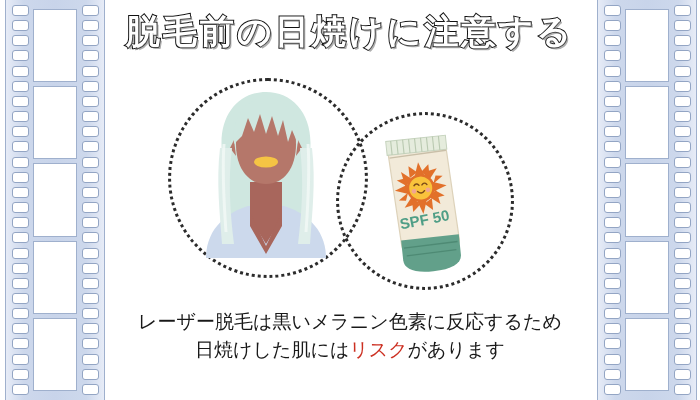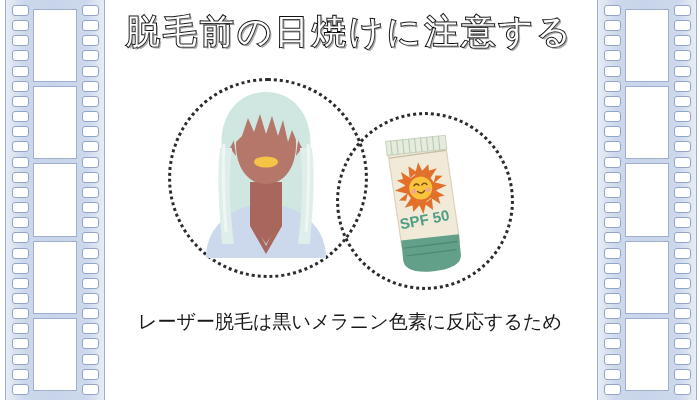--- a/index.html
+++ b/index.html
@@ -74,21 +74,21 @@
   }
 
   
   .title {
     position: absolute;
     left: 100px;
     top: 12px;
     width: 500px;
     text-align: center;
     font-size: 34px;
-    font-weight: normal;
+    font-weight: bold;
     letter-spacing: 3px;
     color: #ffffff;
     -webkit-text-stroke: 2px #121212;
     paint-order: stroke fill;
     text-shadow: 2px 2px 0 rgba(110,110,110,0.55);
     white-space: nowrap;
     line-height: 1.15;
   }
 
   
@@ -369,15 +369,16 @@
           <path d="M-3.5 3 q3.5 4 7 0" stroke="#7a4a18" stroke-width="1.4" fill="none" stroke-linecap="round"></path>
         </g>
 
         <text x="60" y="99" text-anchor="middle" font-family="'Liberation Sans', sans-serif" font-size="15" font-weight="bold" fill="#4f9e86" transform="rotate(-5 60 99)">SPF 50</text>
       </g>
     </svg>
   </div>
 
   <div class="caption">
     <span class="line">レーザー脱毛は黒いメラニン色素に反応するため</span>
+    <span class="line"><span>日焼けした肌には</span><span class="accent">リスク</span><span>があります</span></span>
   </div>
 
 </div>
 
 </body></html>

